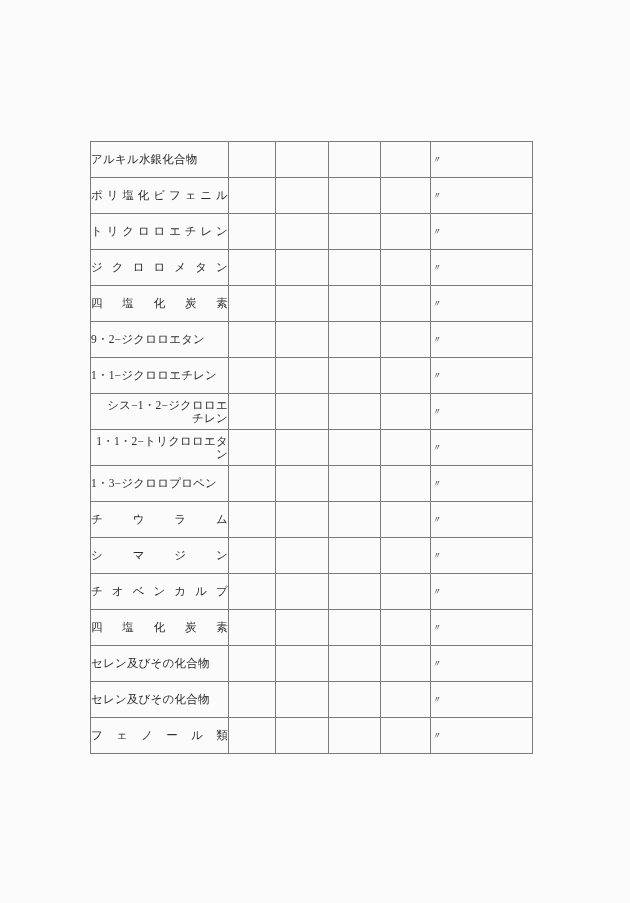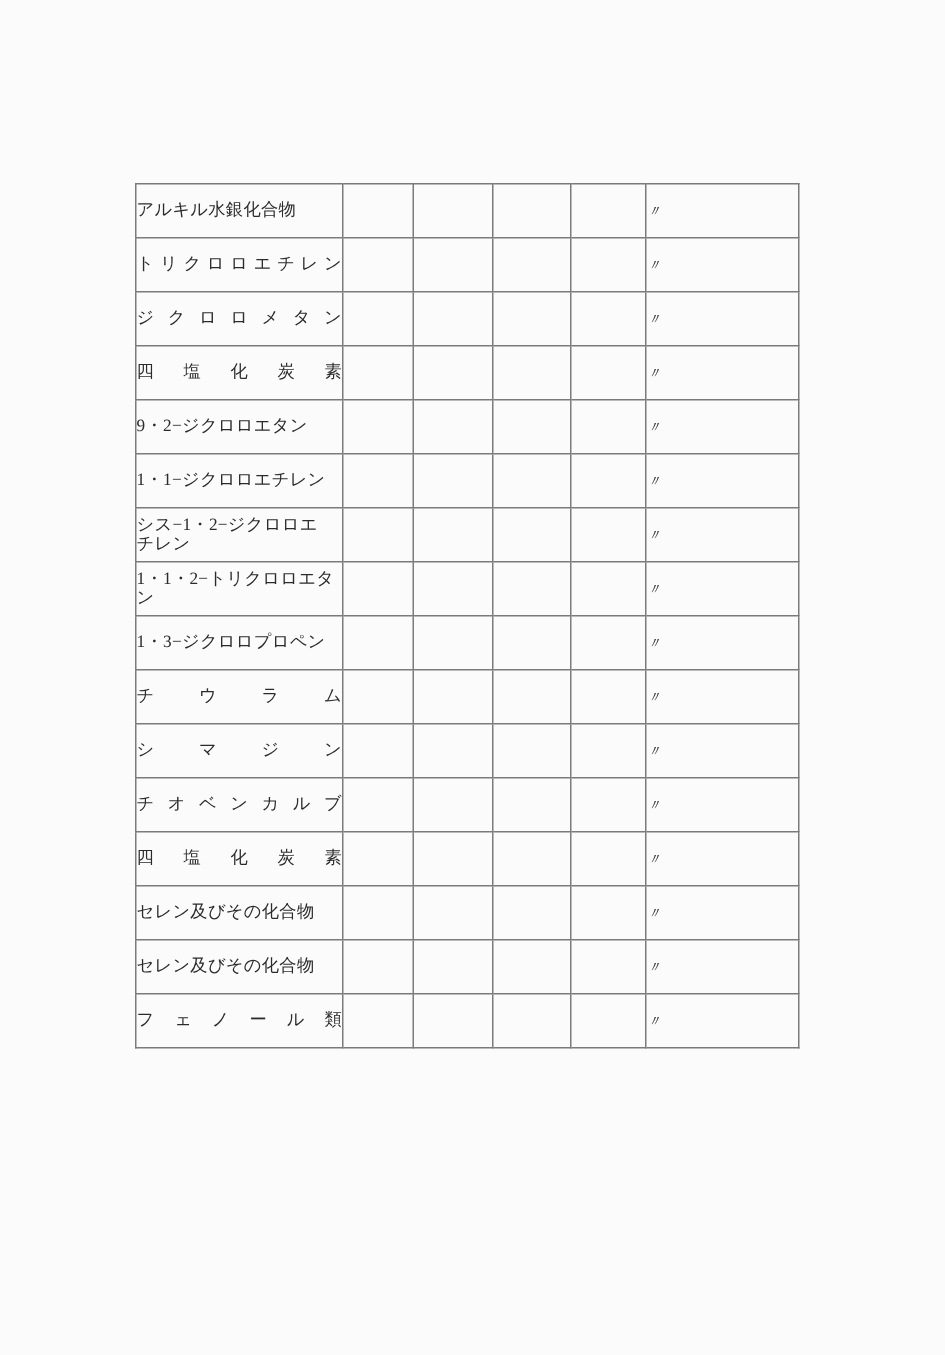--- a/index.html
+++ b/index.html
@@ -20,21 +20,21 @@
     position: relative;
     width: 630px;
     height: 903px;
     background: #fbfbfb;
   }
 
   
   .table-wrap {
     position: absolute;
     left: 90px;
-    top: 122px;
+    top: 141px;
     width: 442px;
   }
 
   table.substance-table {
     border-collapse: collapse;
     table-layout: fixed;
     width: 442px;
     background: #fbfbfb;
   }
 
@@ -68,21 +68,21 @@
     text-align: justify;
     text-align-last: justify;
   }
 
   .name-cell.tight {
     text-align: left;
   }
 
   
   .name-cell.two-line {
-    text-align: left;
+    text-align: right;
     font-size: 11.5px;
     line-height: 1.12;
   }
 
   .data-cell {
     background: #fbfbfb;
   }
 
   .remark-cell {
     padding-left: 11px;
@@ -118,20 +118,28 @@
       <tbody id="table-body">
           <tr>
             <td class="name-cell tight">アルキル水銀化合物</td>
             <td class="data-cell"></td>
             <td class="data-cell"></td>
             <td class="data-cell"></td>
             <td class="data-cell"></td>
             <td class="remark-cell"><span class="ditto">〃</span></td>
           </tr>
           <tr>
+            <td class="name-cell spread">ポリ塩化ビフェニル</td>
+            <td class="data-cell"></td>
+            <td class="data-cell"></td>
+            <td class="data-cell"></td>
+            <td class="data-cell"></td>
+            <td class="remark-cell"><span class="ditto">〃</span></td>
+          </tr>
+          <tr>
             <td class="name-cell spread">トリクロロエチレン</td>
             <td class="data-cell"></td>
             <td class="data-cell"></td>
             <td class="data-cell"></td>
             <td class="data-cell"></td>
             <td class="remark-cell"><span class="ditto">〃</span></td>
           </tr>
           <tr>
             <td class="name-cell spread">ジクロロメタン</td>
             <td class="data-cell"></td>

